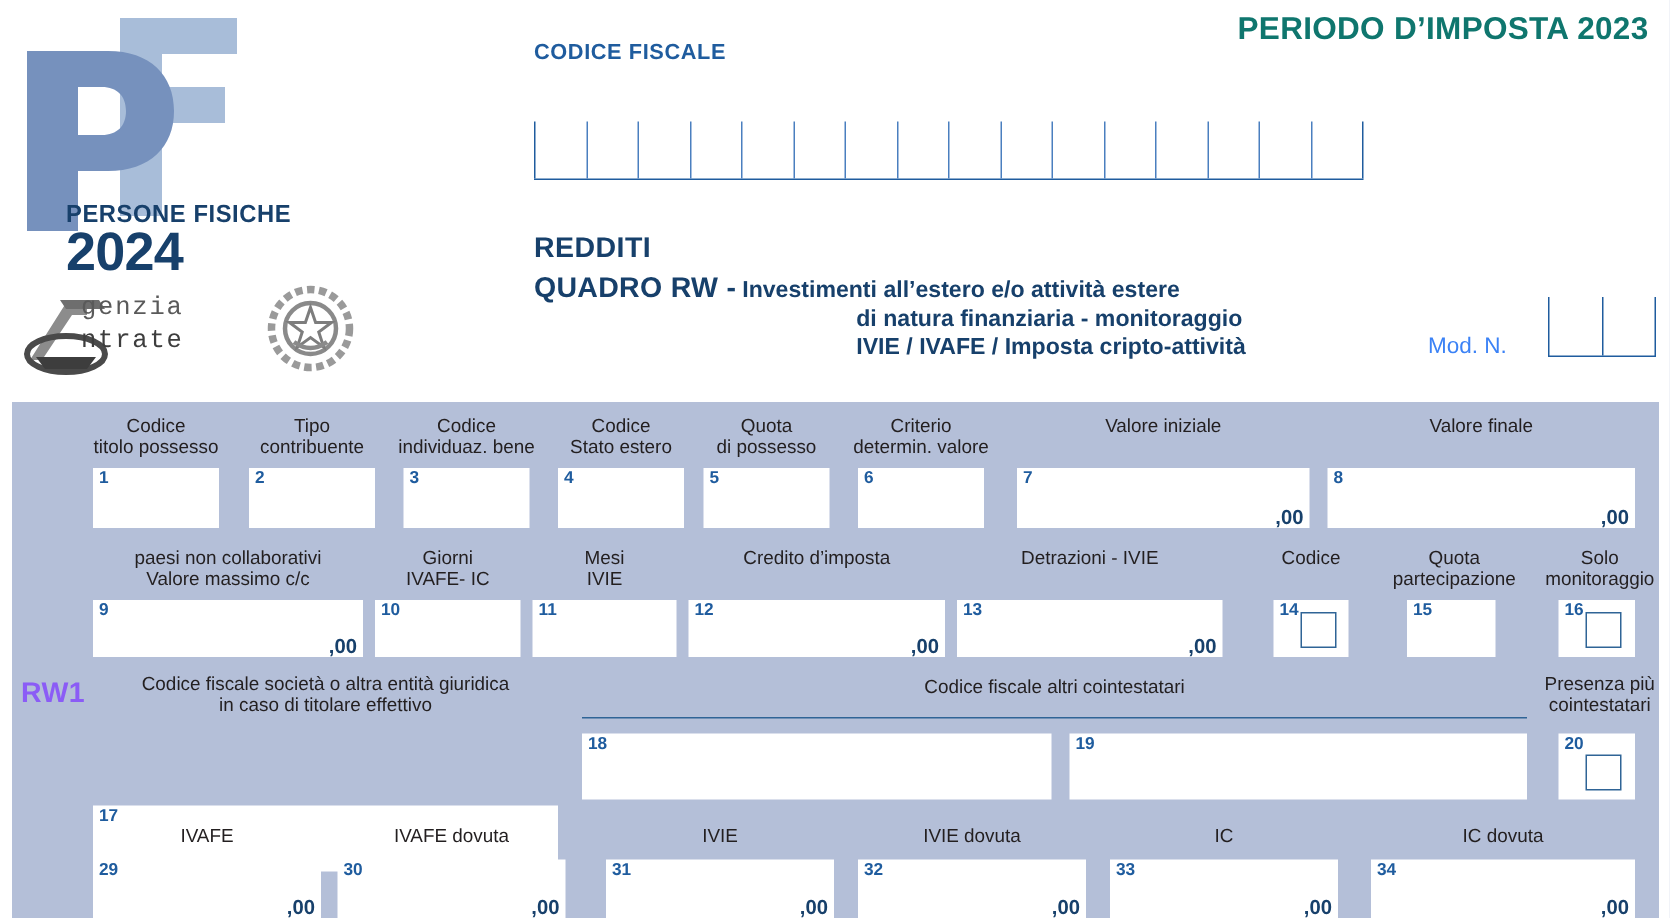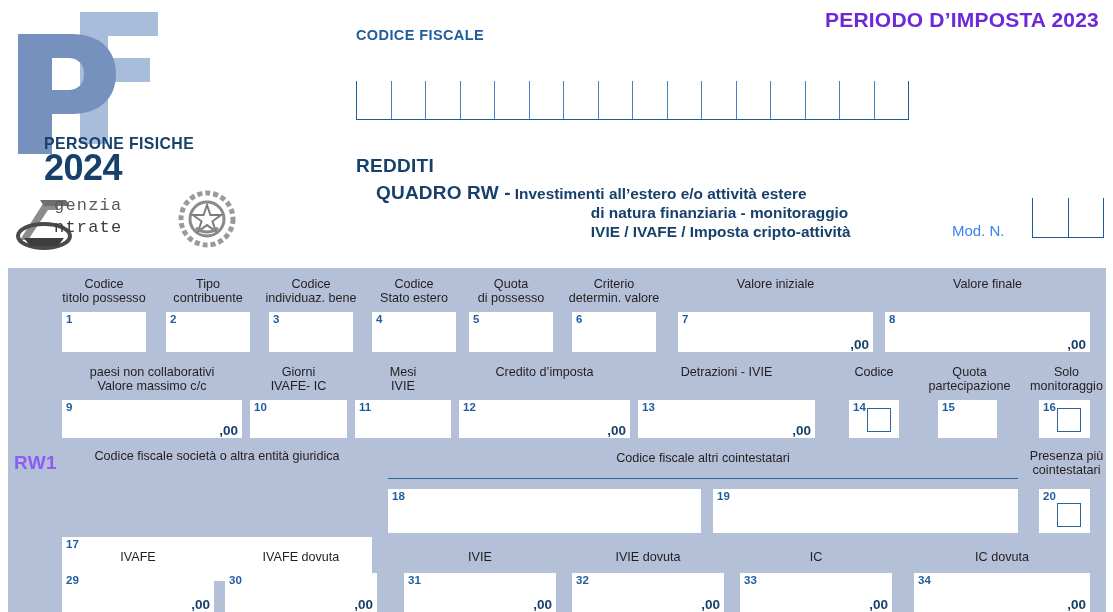--- a/index.html
+++ b/index.html
@@ -34,21 +34,21 @@
   }
   .ag-text2 {
     position:absolute; left:40px; top:26px;
     font-family:"Liberation Mono", monospace;
     font-size:17px; letter-spacing:1.2px; color:#3d3d3d;
   }
 
   
   .periodo {
     position:absolute; right:14px; top:8px;
-    font-size:21px; font-weight:bold; color:#6d28d9;
+    font-size:21px; font-weight:bold; color:#0f766e;
     letter-spacing:.2px;
   }
   .cf-label {
     position:absolute; left:356px; top:27px;
     font-size:14.5px; color:#1f5c9e; font-weight:600; letter-spacing:.4px;
   }
   .cf-grid {
     position:absolute; left:356px; top:81px;
     width:553px; height:39px;
     border-bottom:1.6px solid #1f5c9e;
@@ -57,21 +57,21 @@
   .cf-grid .cell {
     flex:1 1 0; border-left:1.2px solid #4a7fbf; height:100%;
   }
   .cf-grid .cell:first-child { border-left:1.6px solid #1f5c9e; }
   .cf-grid .cell:last-child { border-right:1.6px solid #1f5c9e; }
 
   .redditi {
     position:absolute; left:356px; top:155px;
     font-size:19px; font-weight:bold; color:#17406b; letter-spacing:.3px;
   }
-  .quadro-row { position:absolute; left:356px; top:182px; width:620px;margin-left:20px; }
+  .quadro-row { position:absolute; left:356px; top:182px; width:620px; }
   .quadro-label {
     font-size:19px; font-weight:bold; color:#17406b; letter-spacing:.2px;
     display:inline-block; vertical-align:top;
   }
   .quadro-desc {
     display:inline-block; vertical-align:top;
     font-size:15.4px; font-weight:bold; color:#17406b; line-height:19px;
     padding-left:4px; padding-top:2px;
   }
   .quadro-desc .l2, .quadro-desc .l3 { display:block; padding-left:76px; }
@@ -314,20 +314,21 @@
         <div>monitoraggio</div>
       </div>
       <div class="fbox" style="left: 1039px; top: 400px; width: 51px; height: 38px;">
         <span class="fnum">16</span>
         <span class="tick" style="width: 24px; height: 24px; left: 18px; top: 8px;"></span>
       </div>
     </div>
   <div id="row3-host">
       <div class="flabel" style="left: 67px; top: 450px; width: 300px;">
         <div>Codice fiscale società o altra entità giuridica</div>
+        <div>in caso di titolare effettivo</div>
       </div>
       <div class="fbox" style="left: 62px; top: 489px; width: 310px; height: 44px; margin-top: 48px;">
         <span class="fnum">17</span>
       </div>
       <div class="fbox" style="left: 388px; top: 489px; width: 313px; height: 44px;">
         <span class="fnum">18</span>
       </div>
       <div class="fbox" style="left: 713px; top: 489px; width: 305px; height: 44px;">
         <span class="fnum">19</span>
       </div>

